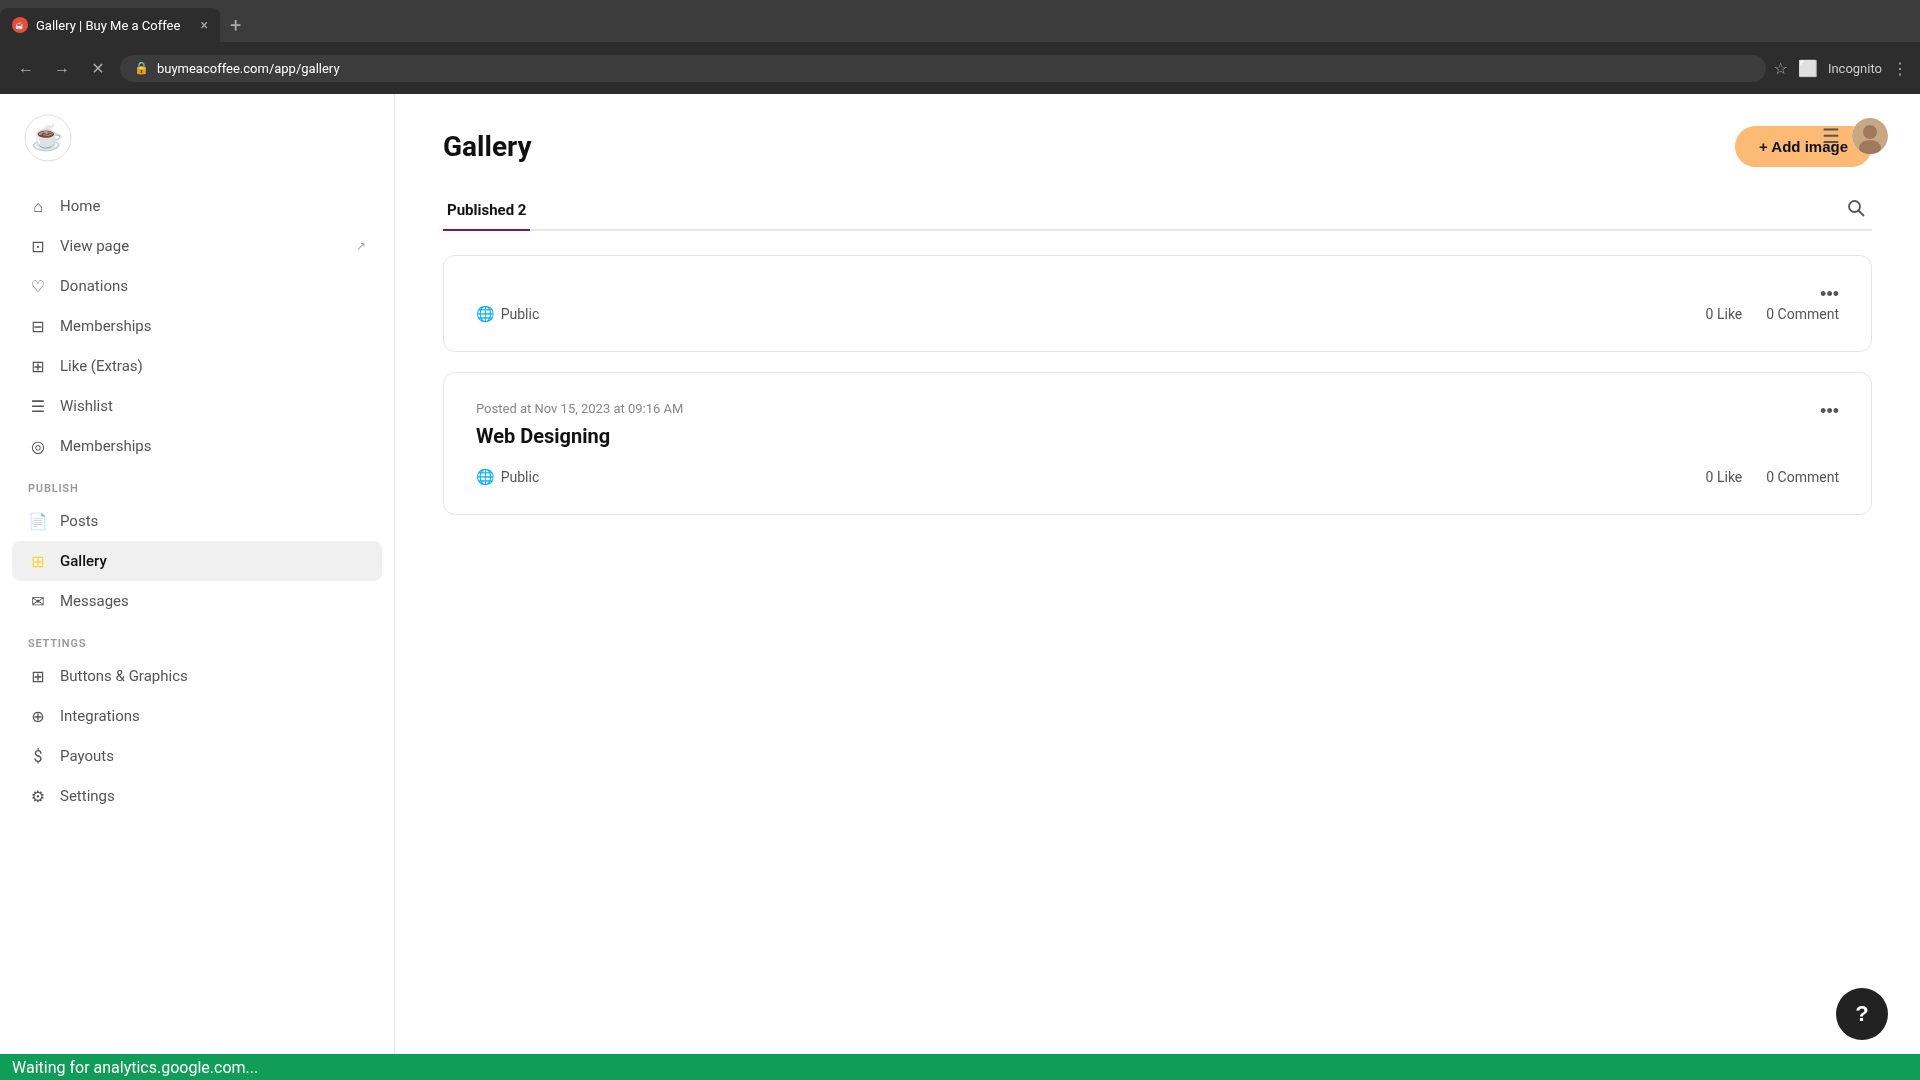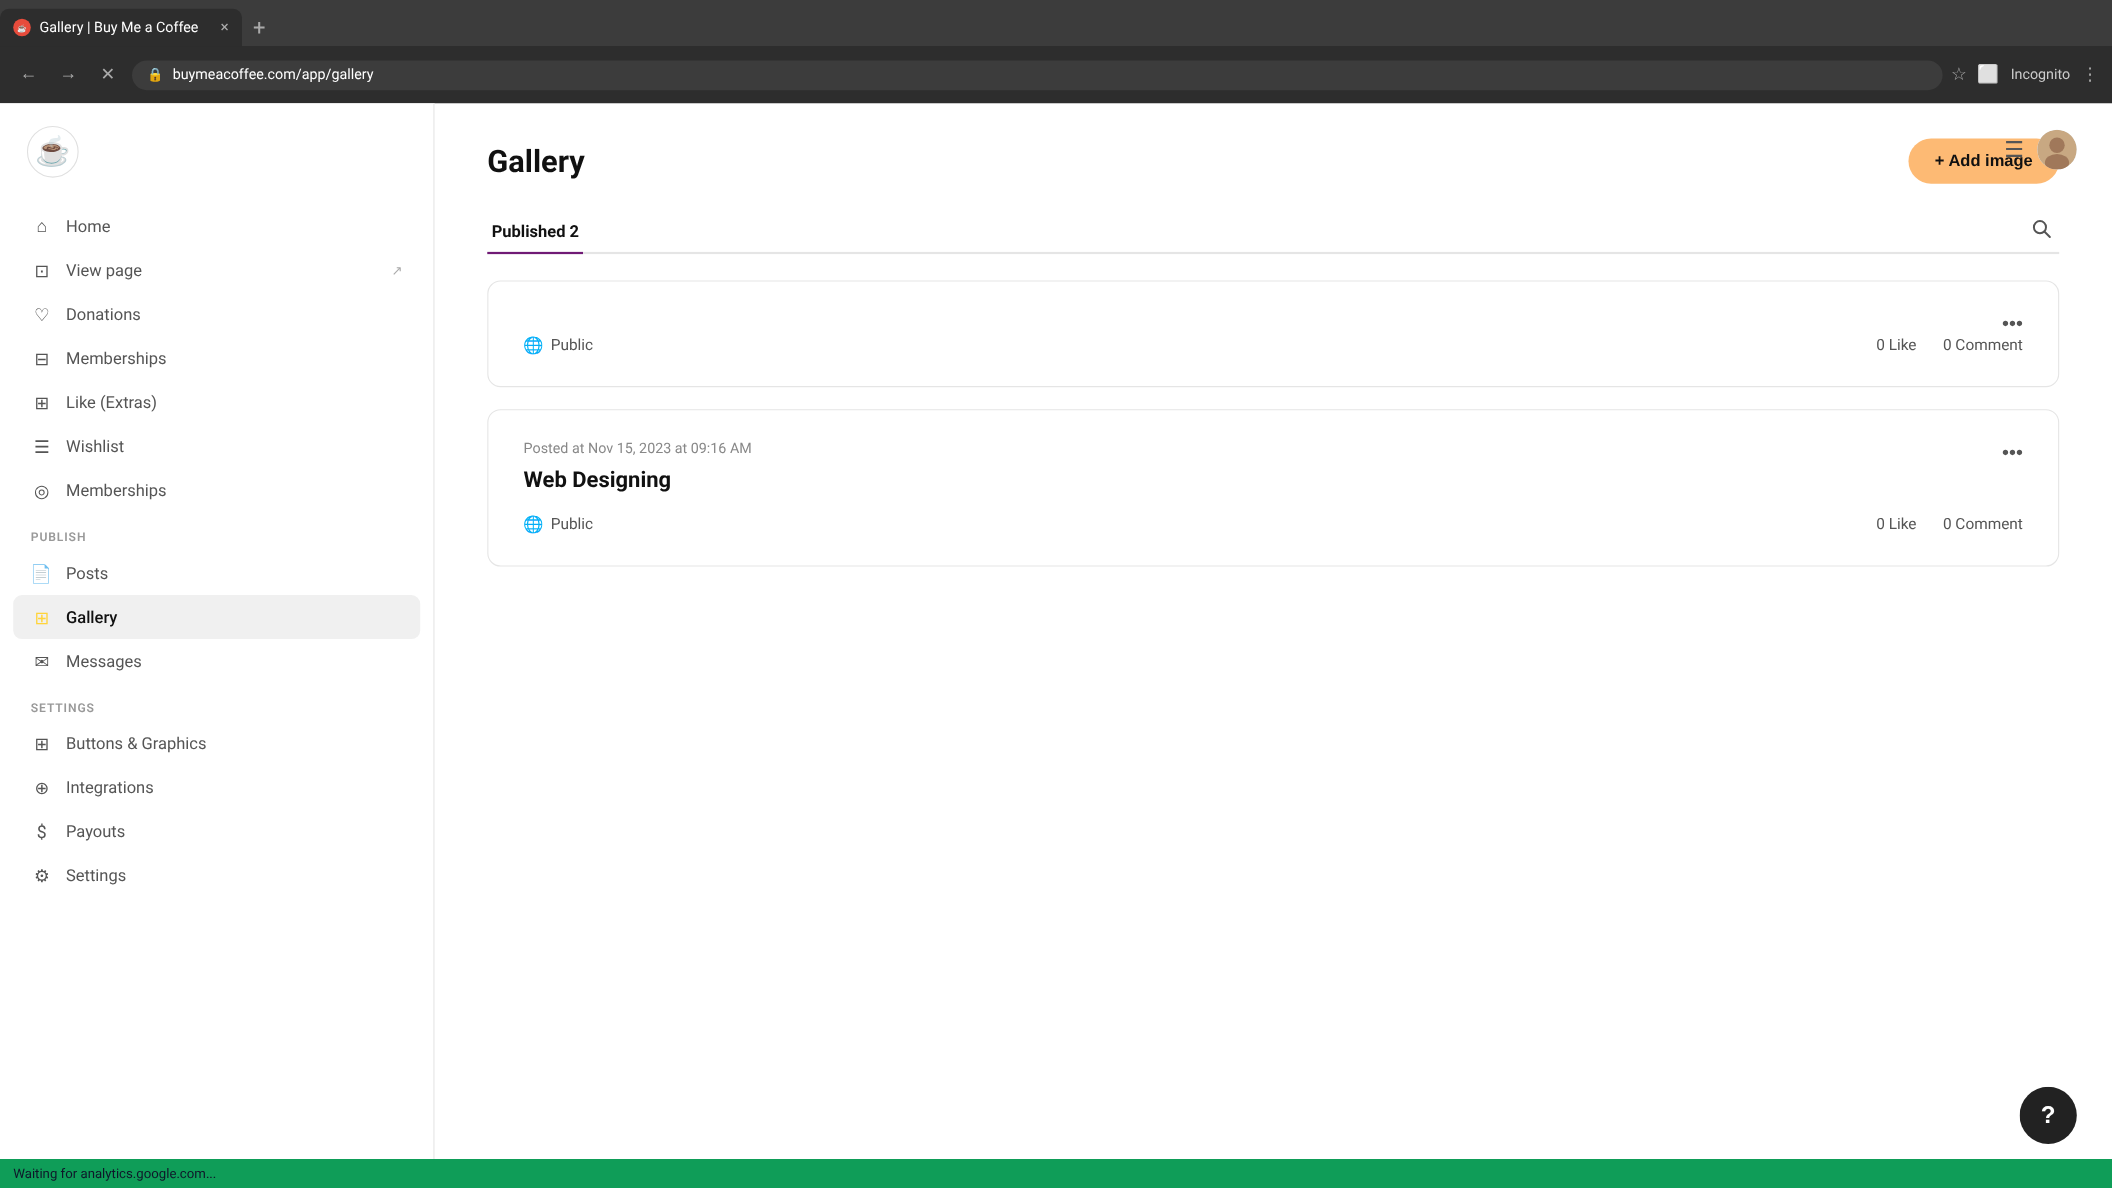--- a/index.html
+++ b/index.html
@@ -59,21 +59,21 @@
     .card-more-btn { background: none; border: none; cursor: pointer; color: #555; font-size: 18px; margin-left: auto; }
     .card-header { display: flex; justify-content: space-between; align-items: flex-start; }
 
     
     .header-right { display: flex; align-items: center; gap: 12px; position: absolute; top: 24px; right: 32px; }
     .hamburger-btn { background: none; border: none; cursor: pointer; font-size: 20px; color: #555; }
     .avatar { width: 36px; height: 36px; border-radius: 50%; background: #e0e0e0; overflow: hidden; display: flex; align-items: center; justify-content: center; }
 
     
     .status-bar { position: fixed; bottom: 0; left: 0; right: 0; height: 26px; background: #0f9d58; display: flex; align-items: center; padding: 0 12px; }
-    .status-text { color: #0f172a; font-size: 12px; }
+    .status-text { color: #ffffff; font-size: 16px; }
 
     
     .help-btn { position: fixed; bottom: 40px; right: 32px; width: 52px; height: 52px; background: #222; border-radius: 50%; display: flex; align-items: center; justify-content: center; cursor: pointer; border: none; }
     .help-btn-icon { color: #fff; font-size: 22px; font-weight: bold; }
 
     
     .globe-icon { font-size: 15px; color: #777; }
   </style>
 </head>
 <body>

